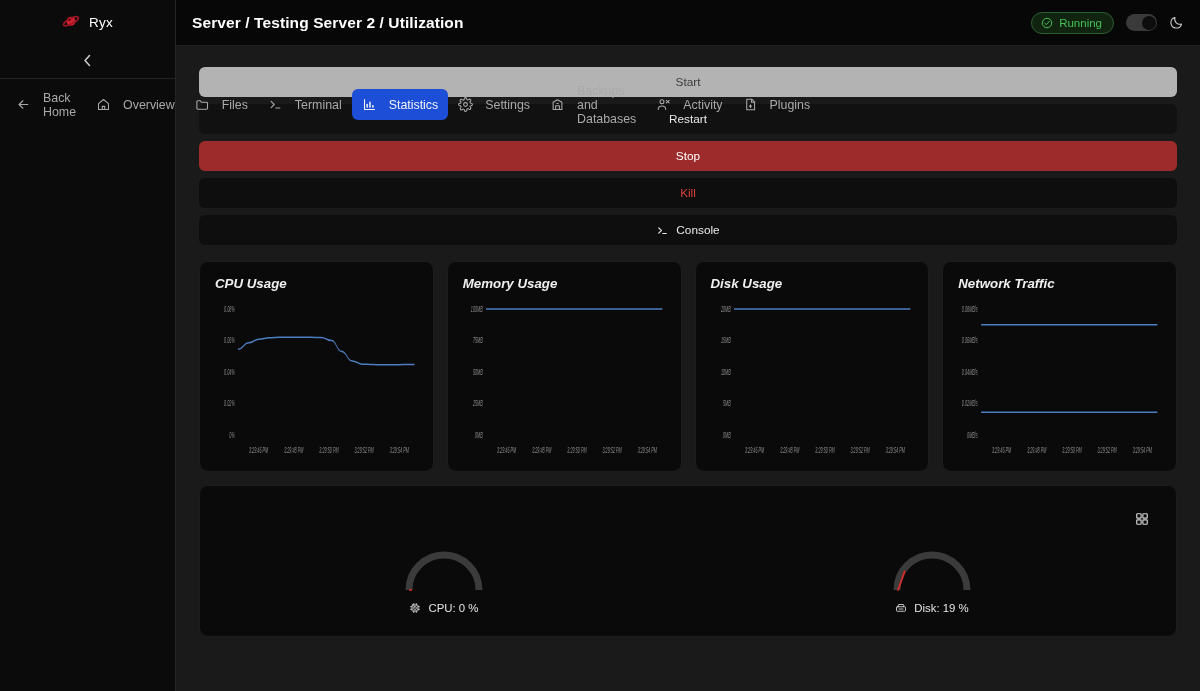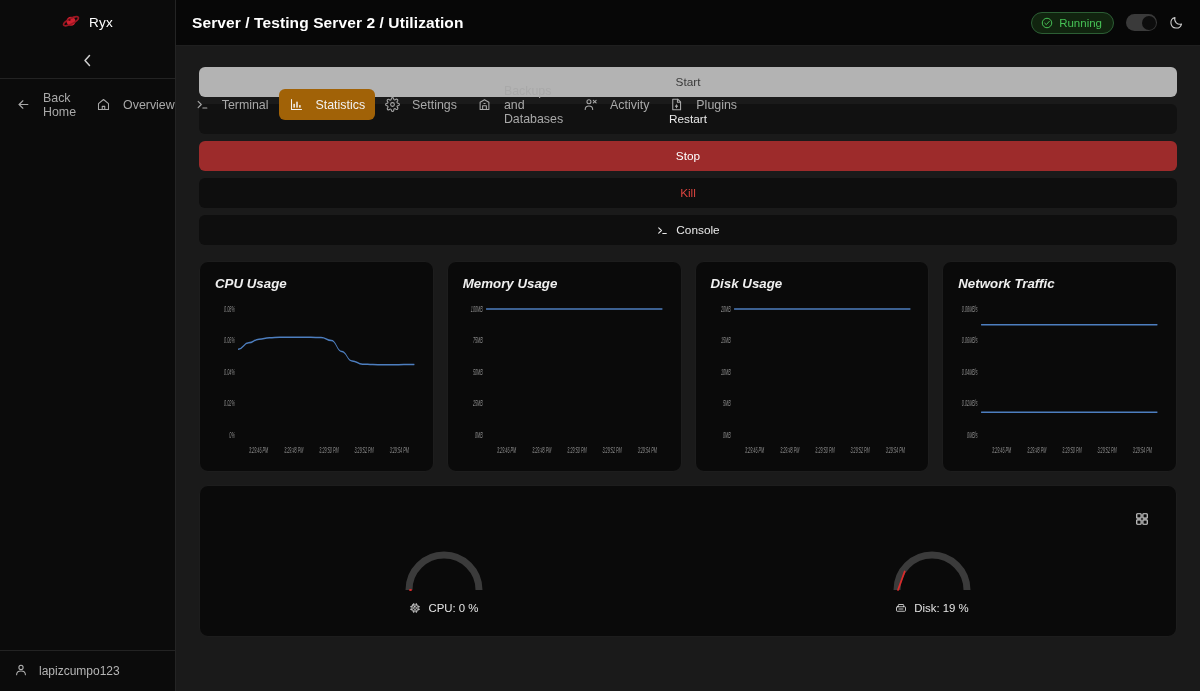--- a/index.html
+++ b/index.html
@@ -34,21 +34,21 @@
   }
   .side-divider { height: 1px; background: #232323; width: 100%; }
   .nav { padding: 10px 6px 0 6px; flex: 1; }
   .nav-item {
     display: flex; align-items: center; gap: 12px;
     height: 31px; padding: 0 10px; margin-bottom: 0px;
     border-radius: 6px; cursor: pointer;
     color: #a9a9a9; font-size: 12.4px;
   }
   .nav-item + .nav-item { margin-top: 0; }
-  .nav-item.active { background: #a16207; color: #f2f2f2; }
+  .nav-item.active { background: #1d4ed8; color: #f2f2f2; }
   .nav-item .ico { width: 15px; height: 15px; flex: 0 0 15px;
                    display: flex; align-items: center; justify-content: center; }
   .nav-item .ico svg { display: block; }
   .nav-list { display: flex; gap: 0px; }
   .user-bar {
     height: 41px; border-top: 1px solid #232323;
     display: flex; align-items: center; gap: 11px;
     padding: 0 14px; color: #b4b4b4; font-size: 12px;
     cursor: pointer;
   }
@@ -179,20 +179,28 @@
               <svg width="15" height="15" viewBox="0 0 24 24" stroke="currentColor" fill="none" stroke-width="1.7" stroke-linecap="round" stroke-linejoin="round">
                 <path d="M4 10.5 L12 4 L20 10.5 V20 H4 Z"></path>
                 <path d="M10 20v-5h4v5"></path>
               </svg>
             </span>
             <span>Overview</span>
           </div>
           <div class="nav-item">
             <span class="ico">
               <svg width="15" height="15" viewBox="0 0 24 24" stroke="currentColor" fill="none" stroke-width="1.7" stroke-linecap="round" stroke-linejoin="round">
+                <path d="M3 7.5a1.5 1.5 0 0 1 1.5-1.5h4l2 2.5h8A1.5 1.5 0 0 1 20 10v8a1.5 1.5 0 0 1-1.5 1.5h-14A1.5 1.5 0 0 1 3 18z"></path>
+              </svg>
+            </span>
+            <span>Files</span>
+          </div>
+          <div class="nav-item">
+            <span class="ico">
+              <svg width="15" height="15" viewBox="0 0 24 24" stroke="currentColor" fill="none" stroke-width="1.7" stroke-linecap="round" stroke-linejoin="round">
                 <path d="M5 7 L10 12 L5 17"></path>
                 <path d="M12.5 17.5H19"></path>
               </svg>
             </span>
             <span>Terminal</span>
           </div>
           <div class="nav-item active">
             <span class="ico">
               <svg width="15" height="15" viewBox="0 0 24 24" stroke="currentColor" fill="none" stroke-width="1.7" stroke-linecap="round" stroke-linejoin="round">
                 <path d="M4 4v16h16"></path>
@@ -240,29 +248,20 @@
                 <path d="M13.5 3.5V8.5H18.5"></path>
                 <path d="M12 12.5v4.5"></path>
                 <path d="M10.3 14.6h3.4"></path>
               </svg>
             </span>
             <span>Plugins</span>
           </div>
         </div>
     </nav>
 
-    <div class="user-bar">
-      <span class="ico">
-        <svg width="14" height="14" viewBox="0 0 24 24" fill="none" stroke="#b4b4b4" stroke-width="1.8">
-          <circle cx="12" cy="7.5" r="3.6"></circle>
-          <path d="M4.5 20c0-4 3.4-6.4 7.5-6.4S19.5 16 19.5 20" stroke-linecap="round"></path>
-        </svg>
-      </span>
-      <span>lapizcumpo123</span>
-    </div>
   </aside>
 
   <div class="main">
 
     <header class="topbar">
       <div class="crumb">Server / Testing Server 2 / Utilization</div>
       <div class="topbar-right">
         <div class="status-badge">
           <span style="display:flex">
             <svg width="12" height="12" viewBox="0 0 24 24" fill="none" stroke="#46c055" stroke-width="2">

